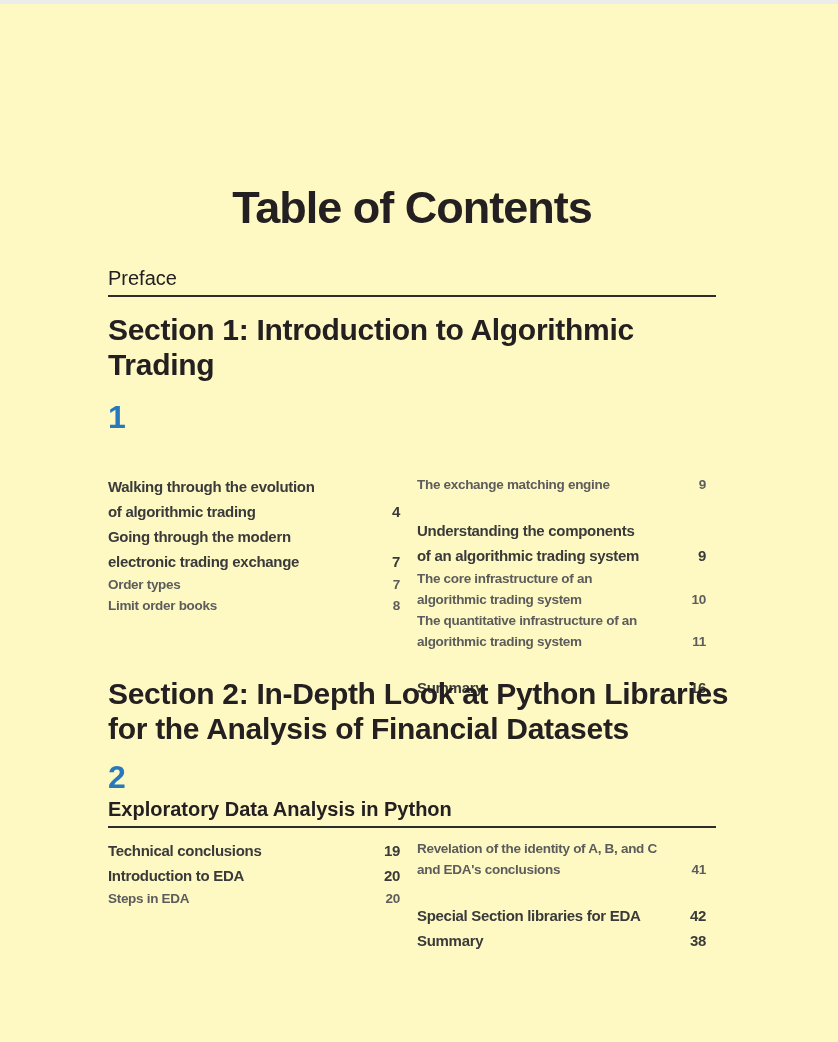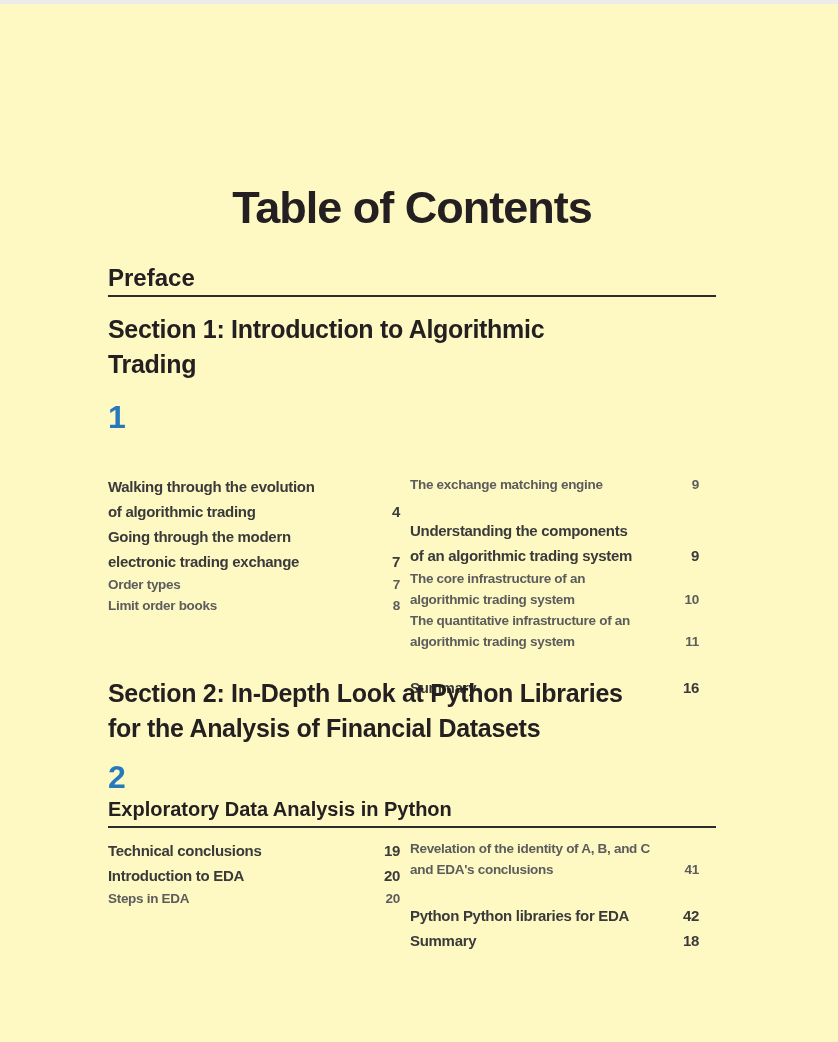--- a/index.html
+++ b/index.html
@@ -14,26 +14,26 @@
   .doc-title{
     position:absolute;top:183px;left:108px;width:608px;
     text-align:center;font-size:45px;line-height:50px;font-weight:700;
     color:#242021;letter-spacing:-1px;
   }
 
   .ruled{border-bottom:2px solid #2c2c2c;padding-bottom:4px;}
 
   .preface-row{
     position:absolute;top:265px;left:108px;width:608px;
-    font-size:24px;line-height:26px;font-weight:700;color:#242021;
+    font-size:20px;line-height:26px;font-weight:400;color:#242021;
   }
 
   .sec-heading{
     position:absolute;left:108px;width:622px;
-    font-size:25px;line-height:35px;font-weight:700;color:#242021;
+    font-size:30px;line-height:35px;font-weight:700;color:#242021;
     letter-spacing:-0.3px;white-space:pre-line;
   }
   #sec1-heading{top:312px;}
   #sec2-heading{top:676px;}
 
   .ch-num{
     position:absolute;left:108px;
     font-size:32px;line-height:32px;font-weight:700;color:#2779bd;
   }
   #ch1-num{top:401px;}
@@ -42,21 +42,21 @@
   .ch-title{
     position:absolute;left:108px;width:608px;
     font-size:20px;line-height:26px;font-weight:700;color:#242021;
   }
   #ch1-title{top:434px;}
   #ch2-title{top:796px;}
 
   .entries{position:absolute;left:108px;width:608px;display:flex;}
   #ch1-entries{top:474px;}
   #ch2-entries{top:838px;}
-  .col-left{width:292px;margin-right:10px;flex:0 0 auto;}
+  .col-left{width:292px;margin-right:17px;flex:0 0 auto;}
   .col-right{width:289px;flex:0 0 auto;}
 
   .entry{display:flex;justify-content:space-between;align-items:flex-end;}
   .entry .etext{flex:1 1 auto;white-space:pre;overflow:visible;padding-right:4px;}
   .entry .epage{flex:0 0 auto;text-align:right;}
   .l1{font-size:15px;line-height:25px;font-weight:700;color:#3a3a3a;letter-spacing:-0.3px;}
   .l2{font-size:13.5px;line-height:21px;font-weight:700;color:#5c5c5c;letter-spacing:-0.3px;}
   .l2 + .l1{margin-top:23px;}
 </style>
 </head>
@@ -143,22 +143,22 @@
           <span class="epage">20</span>
         </div>
       </div>
     <div class="col-right">
         <div class="entry l2">
           <span class="etext">Revelation of the identity of A, B, and C
 and EDA's conclusions</span>
           <span class="epage">41</span>
         </div>
         <div class="entry l1">
-          <span class="etext">Python Python libraries for EDA</span>
+          <span class="etext">Special Section libraries for EDA</span>
           <span class="epage">42</span>
         </div>
         <div class="entry l1">
           <span class="etext">Summary</span>
-          <span class="epage">18</span>
+          <span class="epage">38</span>
         </div>
       </div>
   </div>
 </div>
 
 </body></html>

